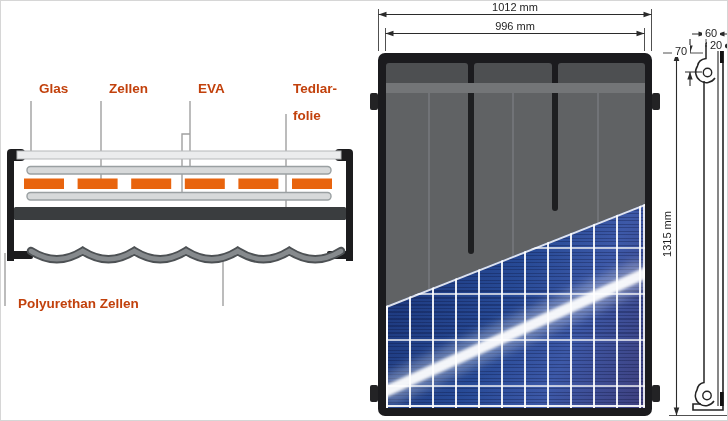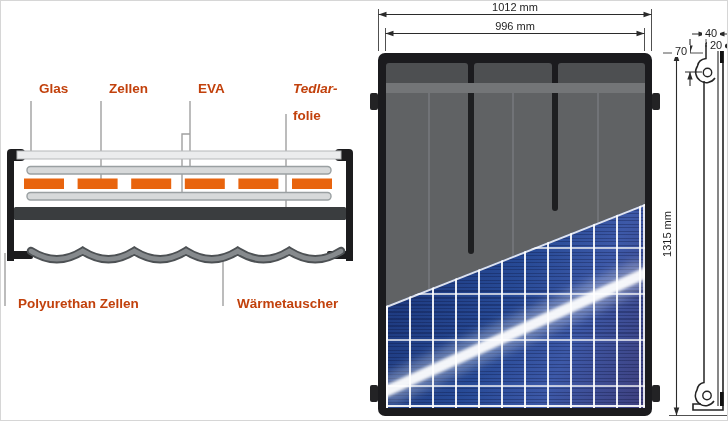--- a/index.html
+++ b/index.html
@@ -154,26 +154,25 @@
   </div>
   <div class="tab" style="left:369px;top:92px;"></div>
   <div class="tab" style="left:651px;top:92px;"></div>
   <div class="tab" style="left:369px;top:384px;"></div>
   <div class="tab" style="left:651px;top:384px;"></div>
 
   <div class="lbl" style="left:38px;top:81px;">Glas</div>
   <div class="lbl" style="left:108px;top:81px;">Zellen</div>
   <div class="lbl" style="left:197px;top:81px;">EVA</div>
   <div class="lbl" style="left:292px;top:81px;">
-    <span style="display:block;font-style:italic;">Tedlar-</span>
+    <span style="display:block;">Tedlar-</span>
     <span style="display:block;margin-top:12px;">folie</span>
   </div>
   <div class="lbl" style="left:17px;top:296px;">Polyurethan Zellen</div>
-  <div class="lbl" style="left:236px;top:296px;">Wärmetauscher</div>
 
   <div class="dim" style="left:471px;top:0px;width:86px;">1012 mm</div>
   <div class="dim" style="left:476px;top:19px;width:76px;">996 mm</div>
   <div class="dim rot" style="left:638px;top:227px;width:56px;">1315 mm</div>
-  <div class="dim dimbox" style="left:701px;top:26px;width:16px;">40</div>
+  <div class="dim dimbox" style="left:701px;top:26px;width:16px;">60</div>
   <div class="dim dimbox" style="left:706px;top:38px;width:16px;">20</div>
   <div class="dim dimbox" style="left:671px;top:44px;width:16px;">70</div>
 
 </div>
 
 </body></html>

